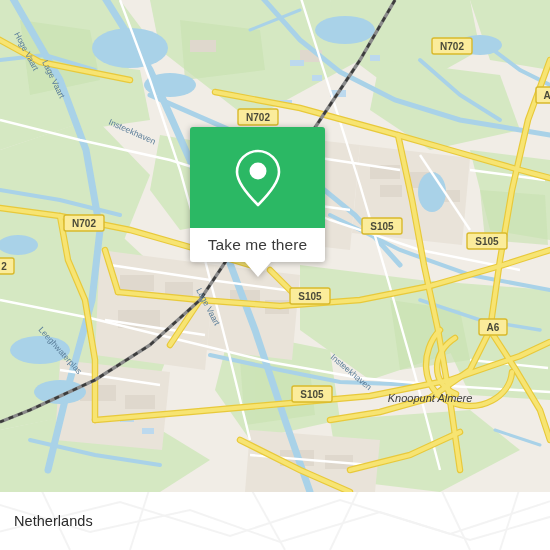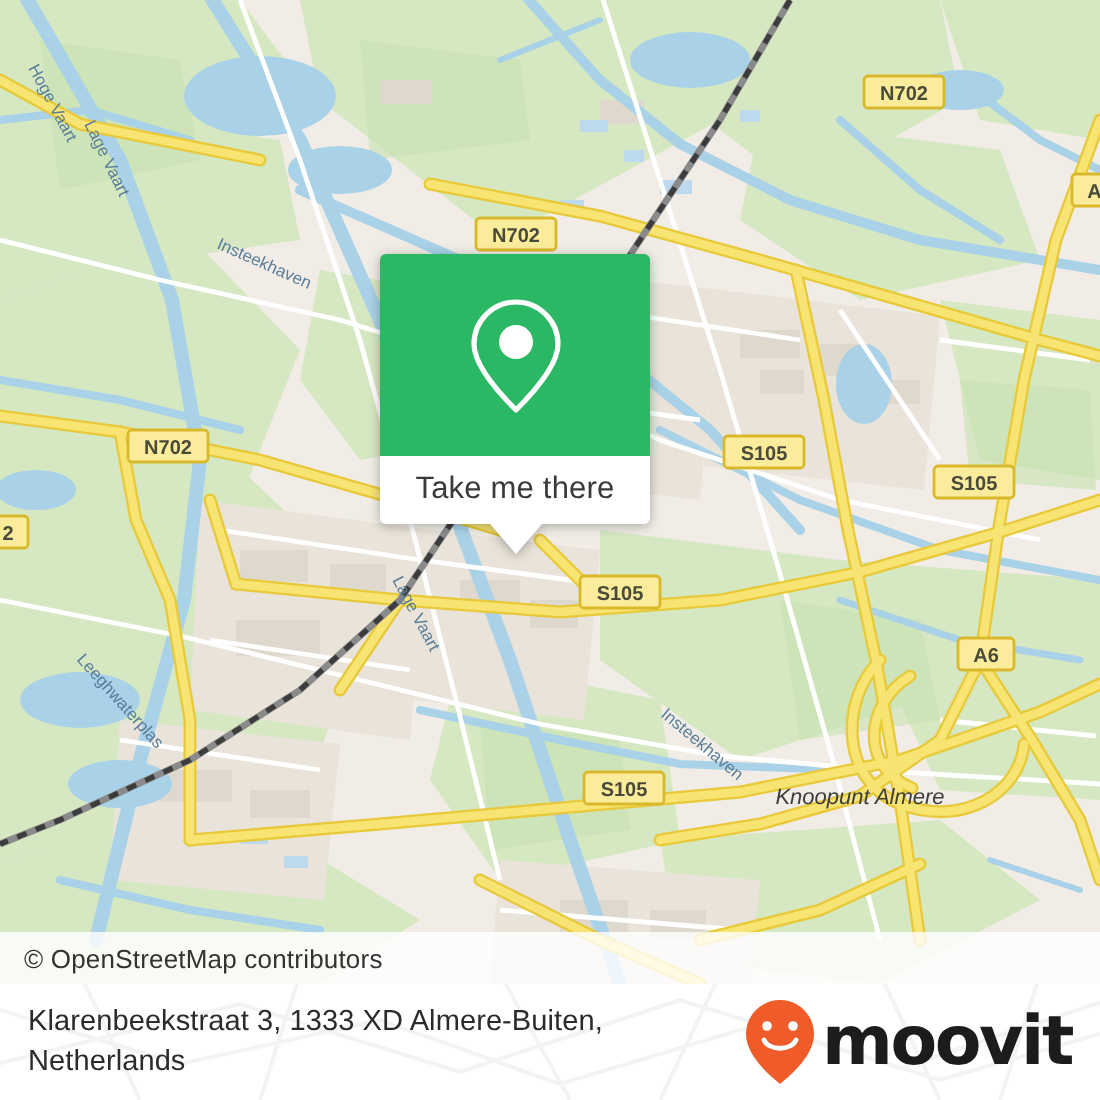--- a/index.html
+++ b/index.html
@@ -304,23 +304,20 @@
             <text class="shield-text" x="493" y="331" text-anchor="middle">A6</text>
           </g>
           <g>
             <rect x="536" y="87" width="28" height="16" rx="2" fill="#fbec9b" stroke="#d9b92b" stroke-width="1.4"></rect>
             <text class="shield-text" x="550" y="99" text-anchor="middle">A6</text>
           </g>
         </g>
       </g>
     </svg>
 
-    <div class="attrib">
-      <span>© OpenStreetMap contributors</span>
-    </div>
   </div>
 
   <div class="card">
     <div class="card-top">
       <svg width="56" height="62" viewBox="0 0 56 62">
         <path d="M28 4 C16.4 4 7 13.4 7 25 C7 36 20 50 28 58 C36 50 49 36 49 25 C49 13.4 39.6 4 28 4 Z" fill="none" stroke="#ffffff" stroke-width="2.6" stroke-linejoin="round"></path>
         <circle cx="28" cy="24" r="8.5" fill="#ffffff"></circle>
       </svg>
     </div>
     <div class="card-bottom">
@@ -337,28 +334,18 @@
         <path d="M 150,-5 L 130,58"></path>
         <path d="M 250,-5 L 285,58"></path>
         <path d="M 360,-5 L 330,58"></path>
         <path d="M 440,-5 L 470,58"></path>
         <path d="M 520,-5 L 500,58"></path>
         <path d="M -10,42 L 120,10 L 230,44 L 340,8 L 450,42 L 560,6"></path>
       </g>
     </svg>
     <div class="footer-inner">
       <div class="addr">
-        <div>Klarenbeekstraat 3, 1333 XD Almere-Buiten,</div>
         <div>Netherlands</div>
-      </div>
-      <div class="brand">
-        <svg width="38" height="44" viewBox="0 0 38 44">
-          <path d="M19 1 C9.6 1 2 8.6 2 18 C2 28.5 13 38 19 43 C25 38 36 28.5 36 18 C36 8.6 28.4 1 19 1 Z" fill="#ef5c29"></path>
-          <circle cx="12.5" cy="14" r="2.4" fill="#ffffff"></circle>
-          <circle cx="25.5" cy="14" r="2.4" fill="#ffffff"></circle>
-          <path d="M11 21 C13.5 26.5 24.5 26.5 27 21" stroke="#ffffff" stroke-width="2.4" fill="none" stroke-linecap="round"></path>
-        </svg>
-        <span class="brand-word">moovit</span>
       </div>
     </div>
   </div>
 
 </div>
 
 </body></html>

